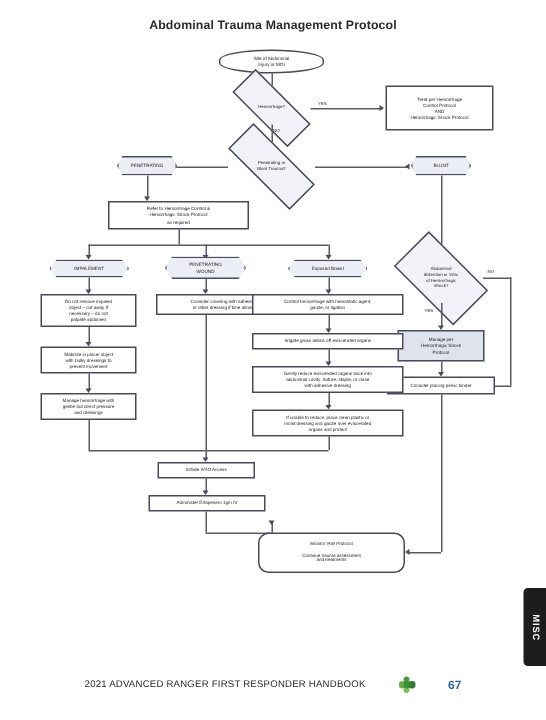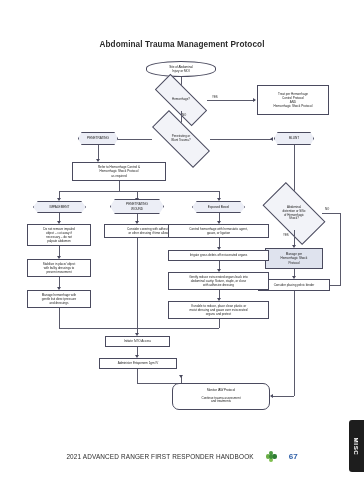--- a/index.html
+++ b/index.html
@@ -4,21 +4,21 @@
 <style>
   * { box-sizing: border-box; }
   html, body { margin:0; padding:0; }
   body {
     width:364px; height:480px;
     background:#ffffff;
     font-family:"Liberation Sans", sans-serif;
     position:relative;
     overflow:hidden;
   }
-  #page { position:absolute; inset:0;margin-top:28px; }
+  #page { position:absolute; inset:0; }
 
   .title {
     position:absolute; top:12px; left:0; width:364px;
     text-align:center;
     font-size:8.2px; font-weight:bold; color:#2b2b2b;
     letter-spacing:.1px;
   }
 
   
   .node {
@@ -108,21 +108,21 @@
     color:#ffffff; font-size:6.2px; font-weight:bold;
     letter-spacing:.6px;
     transform:rotate(90deg);
     white-space:nowrap;
   }
 
   
   .footer {
     position:absolute; left:0; bottom:18px; width:364px;
     display:flex; align-items:center; justify-content:center;
-    gap:12px;
+    gap:22px;
   }
   .footer .ftxt {
     font-size:6.4px; color:#2b2b2b; letter-spacing:.15px;
   }
   .footer .pnum {
     font-size:8px; color:#2f5fa8; font-weight:bold;
   }
   .logo { width:11px; height:11px; position:relative; }
   .logo i {
     position:absolute; width:4.2px; height:4.2px; border-radius:50%;

